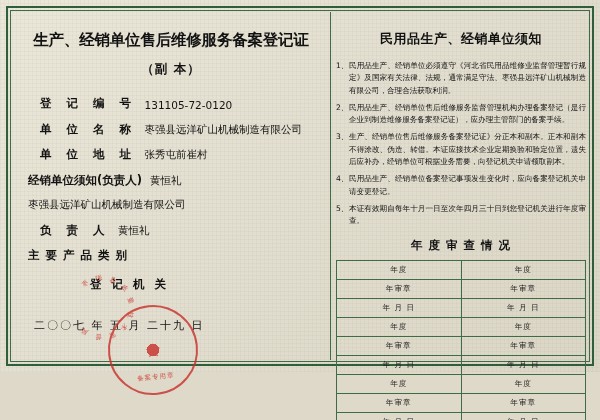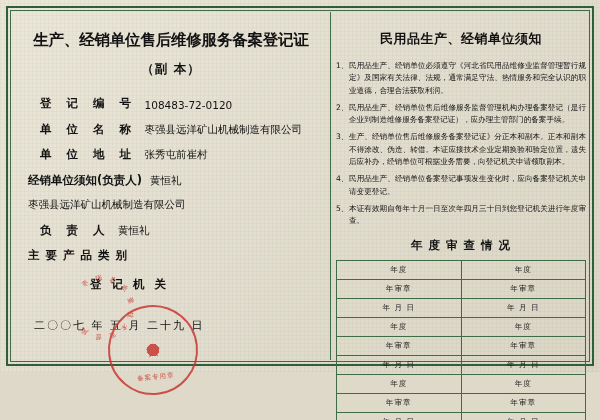--- a/index.html
+++ b/index.html
@@ -152,21 +152,21 @@
   <div class="border-inner"></div>
   <div class="divider"></div>
 
   <div class="pane-left">
     <div class="title-main">生产、经销单位售后维修服务备案登记证</div>
     <div class="title-sub">（副 本）</div>
 
     <div class="fields">
       <div class="field-row row-indent">
         <span class="field-label sp4">登 记 编 号</span>
-        <span class="field-value">108483-72-0120</span>
+        <span class="field-value">131105-72-0120</span>
       </div>
       <div class="field-row row-indent">
         <span class="field-label sp4">单 位 名 称</span>
         <span class="field-value">枣强县远洋矿山机械制造有限公司</span>
       </div>
       <div class="field-row row-indent">
         <span class="field-label sp4">单 位 地 址</span>
         <span class="field-value">张秀屯前崔村</span>
       </div>
       <div class="field-row row-indent2">
@@ -205,21 +205,21 @@
       </div>
     <div class="bottom-text">备案专用章</div>
   </div>
 
   <div class="pane-right">
     <div class="notice-title">民用品生产、经销单位须知</div>
 
     <ul class="notice-list">
       <li>
         <span class="notice-num">1、</span>
-        <span class="notice-text">民用品生产、经销单位必须遵守《河北省民用品维修业监督管理暂行规定》及国家有关法律、法规，通常满足守法、热情服务和完全认识的职业道德，合理合法获取利润。</span>
+        <span class="notice-text">民用品生产、经销单位必须遵守《河北省民用品维修业监督管理暂行规定》及国家有关法律、法规，通常满足守法、枣强县远洋矿山机械制造有限公司，合理合法获取利润。</span>
       </li>
       <li>
         <span class="notice-num">2、</span>
         <span class="notice-text">民用品生产、经销单位售后维修服务监督管理机构办理备案登记（是行企业到制造维修服务备案登记证），应办理主管部门的备案手续。</span>
       </li>
       <li>
         <span class="notice-num">3、</span>
         <span class="notice-text">生产、经销单位售后维修服务备案登记证》分正本和副本。正本和副本不得涂改、伪造、转借。本证应接技术企业定期换验和验定位置，遗失后应补办，经销单位可根据业务需要，向登记机关申请领取副本。</span>
       </li>
       <li>

